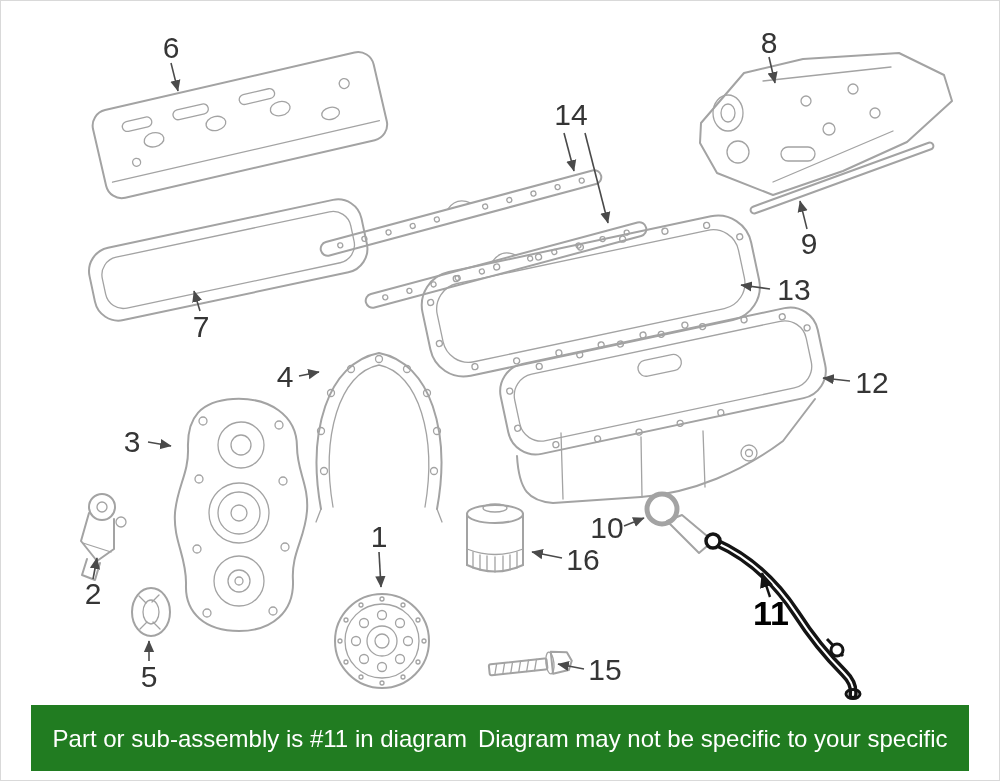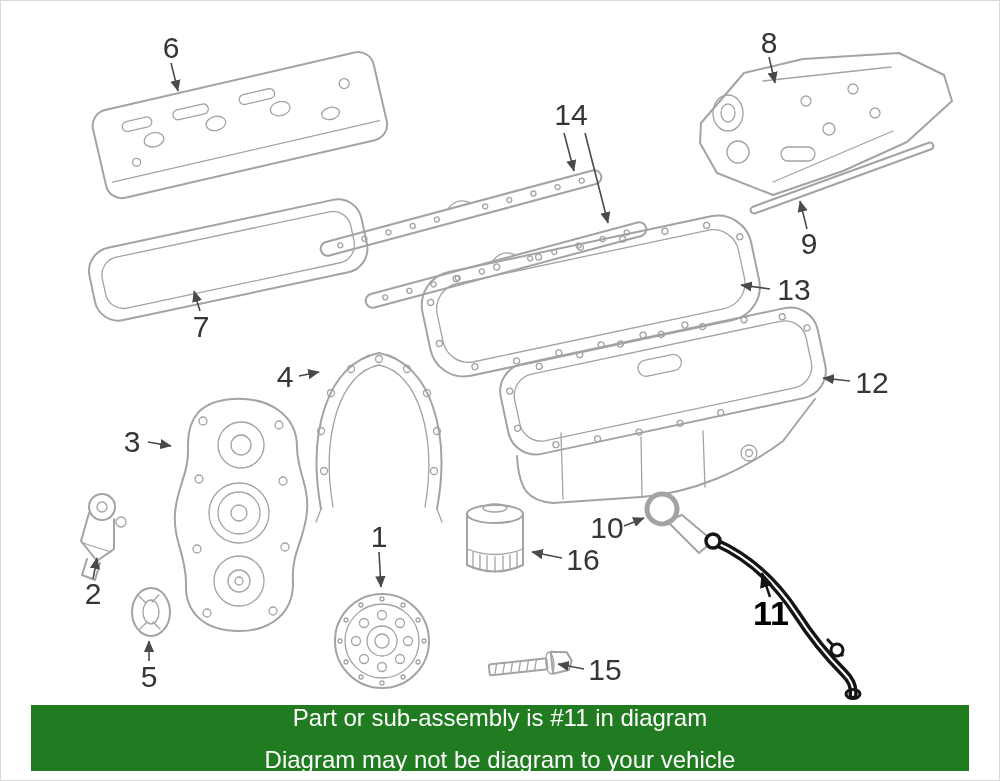--- a/index.html
+++ b/index.html
@@ -17,21 +17,21 @@
   .ah-gray{fill:var(--leader-color,#4a4a4a);}
   .ah-dark{fill:var(--highlight,#111);}
   .lbl{font:30px "Liberation Sans",sans-serif;fill:var(--label-color,#353535);text-anchor:middle;}
   .lbl-hl{font:bold 34px "Liberation Sans",sans-serif;fill:#000;text-anchor:middle;}
   .hl{stroke:var(--highlight,#141414);fill:none;}
   .tube-outer{stroke-width:9;stroke-linecap:round;}
   .tube-inner{stroke:#fff;stroke-width:2.2;fill:none;stroke-linecap:round;}
   .banner{
     position:absolute;left:30px;right:30px;top:704px;height:66px;
     background:var(--banner-bg,#217c21);color:var(--banner-text,#fff);
-    display:flex;flex-direction:column;align-items:center;justify-content:center;gap:11px;
+    display:flex;flex-direction:row;align-items:center;justify-content:center;gap:11px;
   }
   .banner .line{font-size:24px;line-height:31px;white-space:nowrap;}
 </style>
 </head>
 <body>
 
 <div class="page">
 
   <svg class="diagram" viewBox="0 0 1000 702" xmlns="http://www.w3.org/2000/svg">
     <defs>
@@ -301,16 +301,16 @@
       <text class="lbl" x="582" y="569">16</text>
       <text class="lbl" x="92" y="603">2</text>
       <text class="lbl" x="148" y="686">5</text>
       <text class="lbl" x="604" y="679">15</text>
       <text class="lbl-hl" x="770" y="624">11</text>
     </g>
   </svg>
 
   <div class="banner">
     <div class="line">Part or sub-assembly is #11 in diagram</div>
-    <div class="line">Diagram may not be diagram to your vehicle</div>
+    <div class="line">Diagram may not be specific to your specific</div>
   </div>
 
 </div>
 
 </body></html>

